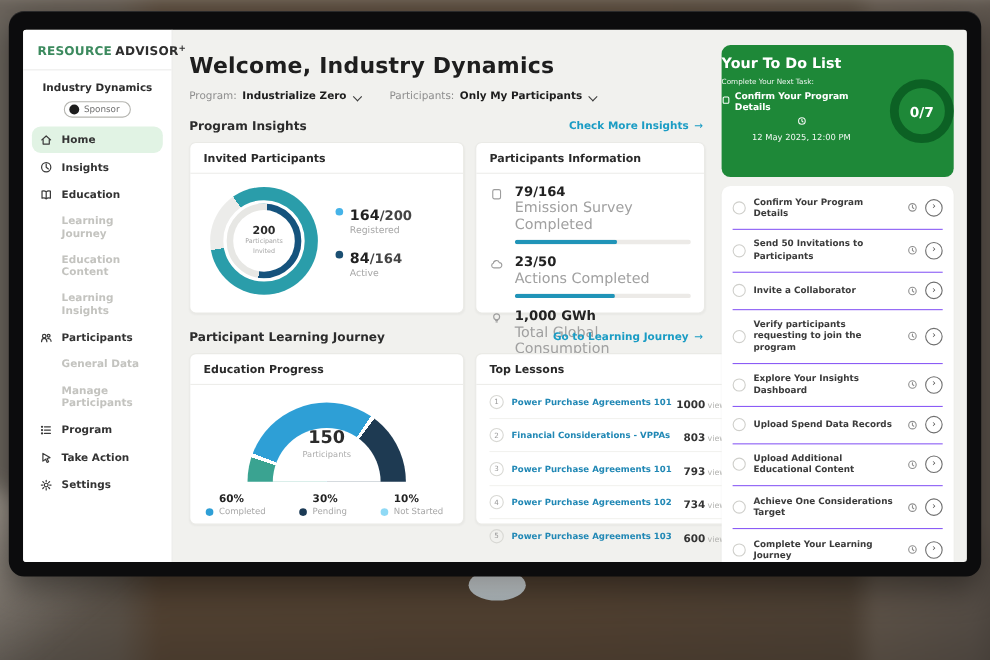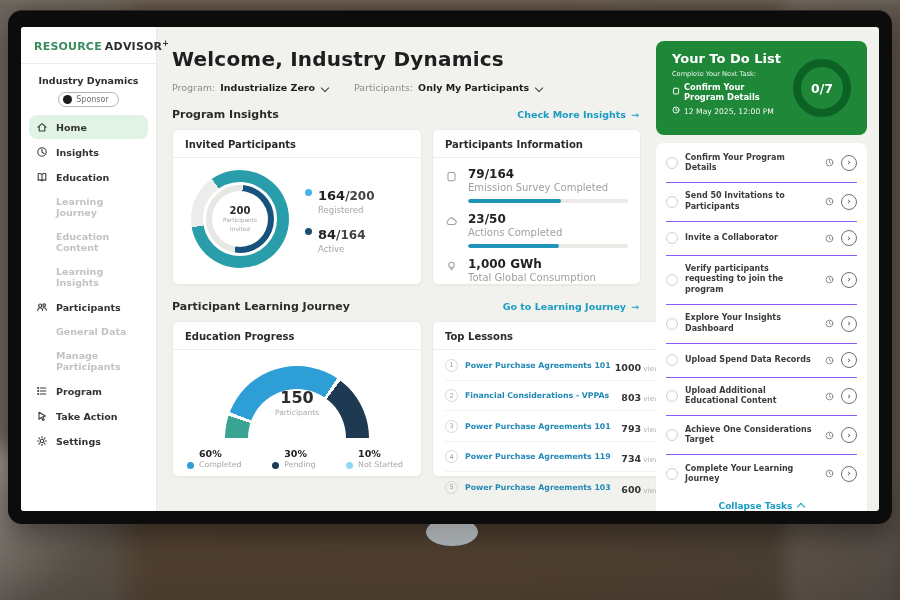--- a/index.html
+++ b/index.html
@@ -81,21 +81,21 @@
   .leg-denom { font-size:12px; font-weight:bold; color:#444; }
   .leg-sub { font-size:8.5px; color:#a7a7a7; margin-top:1px; }
 
   
   .card-info { flex:1; height:156px; }
   .stat { display:flex; gap:9px; margin-top:9px; align-items:flex-start; }
   .sicon { width:14px; display:flex; margin-top:3px; flex:none; }
   .sicon svg { width:13px; height:13px; stroke:#9d9d9d; fill:none; stroke-width:1.1; stroke-linecap:round; stroke-linejoin:round; }
   .stat-col { flex:1; }
   .stat-value { font-size:12px; font-weight:bold; color:#222; }
-  .stat-label { font-size:10px; color:#a0a0a0; margin-top:1px; }
+  .stat-label { font-size:13px; color:#a0a0a0; margin-top:1px; }
   .bar { height:4px; border-radius:2px; background:#eceae7; margin-top:6px; overflow:hidden; }
   .bar-fill { height:100%; border-radius:2px; background:#2094b8; }
 
   
   .card-edu { width:250px; height:156px; flex:none; }
   .gauge-wrap { position:relative; width:144px; height:72px; margin:16px auto 0; }
   .gauge { position:absolute; inset:0; border-radius:144px 144px 0 0;
     background:conic-gradient(from 270deg at 50% 100%, #3aa391 0deg 18deg, #fff 18deg 21deg,
       #2e9fd6 21deg 124deg, #fff 124deg 127deg, #1e3a52 127deg 180deg, transparent 180deg); }
   .gauge-inner { position:absolute; left:23px; top:23px; width:98px; height:49px; border-radius:98px 98px 0 0; background:#fff; }
@@ -115,26 +115,26 @@
   .lesson:last-child { border-bottom:none; }
   .rank { width:13px; height:13px; border:1px solid #d8d8d4; border-radius:50%; font-size:6.5px; color:#9a9a9a;
     display:flex; align-items:center; justify-content:center; flex:none; }
   .lesson-title { flex:1; font-size:7.8px; font-weight:bold; color:#2188b5; margin-left:7px; cursor:pointer; white-space:nowrap; overflow:hidden; }
   .views { white-space:nowrap; margin-left:4px; }
   .views-num { font-size:9.5px; font-weight:bold; color:#333; }
   .views-suffix { font-size:7.3px; color:#b3b3b0; margin-left:2px; }
 
   
   .rightcol { width:226px; flex:none; padding:14px 12px 0 3px; }
-  .todo-hero { background:#1e8838; border-radius:8px; padding:10px 16px; color:#fff; display:flex; gap:8px; height:94px; }
+  .todo-hero { background:#1e8838; border-radius:8px; padding:10px 0; color:#fff; display:flex; gap:8px; height:120px; }
   .hero-left { flex:1; min-width:0; }
   .hero-title { font-size:13px; font-weight:bold; }
   .hero-sub { font-size:6.6px; opacity:.92; margin:4px 0 4px; }
   .hero-task { font-size:8.3px; font-weight:bold; display:flex; gap:4px; align-items:center; }
-  .hero-due { font-size:7.6px; margin-top:4px; display:flex; gap:4px; align-items:center; opacity:.95; }
+  .hero-due { font-size:7.6px; margin-top:4px; display:flex; gap:4px; align-items:center; opacity:.95;flex-direction:column; }
   .wicon svg { width:8px; height:8px; stroke:#fff; fill:none; stroke-width:1.1; stroke-linecap:round; stroke-linejoin:round; }
   .hero-ring { width:58px; height:58px; flex:none; border:8px solid #0c6124; border-radius:50%;
     display:flex; align-items:center; justify-content:center; align-self:center; font-size:12.5px; font-weight:bold; }
 
   .tasks-card { background:#fff; border-radius:8px; margin-top:8px; padding:1px 10px; box-shadow:0 1px 2px rgba(0,0,0,.04); }
   .task { display:flex; align-items:center; gap:7px; padding:8.5px 0; border-top:1px solid #8b5cf6; cursor:pointer; }
   .task:first-child { border-top:none; }
   .task-check { width:12px; height:12px; border:1.4px solid #cfcfcb; border-radius:50%; flex:none; }
   .task-label { flex:1; font-size:8px; font-weight:bold; color:#3b3b3b; line-height:1.3; }
   .task-clock { flex:none; display:flex; }
@@ -400,21 +400,21 @@
               <span class="lesson-title">Financial Considerations - VPPAs</span>
               <span class="views"><span class="views-num">803</span><span class="views-suffix">views</span></span>
             </div>
             <div class="lesson">
               <span class="rank">3</span>
               <span class="lesson-title">Power Purchase Agreements 101</span>
               <span class="views"><span class="views-num">793</span><span class="views-suffix">views</span></span>
             </div>
             <div class="lesson">
               <span class="rank">4</span>
-              <span class="lesson-title">Power Purchase Agreements 119</span>
+              <span class="lesson-title">Power Purchase Agreements 102</span>
               <span class="views"><span class="views-num">734</span><span class="views-suffix">views</span></span>
             </div>
             <div class="lesson">
               <span class="rank">5</span>
               <span class="lesson-title">Power Purchase Agreements 103</span>
               <span class="views"><span class="views-num">600</span><span class="views-suffix">views</span></span>
             </div>
           </div>
         </div>
       </main>

